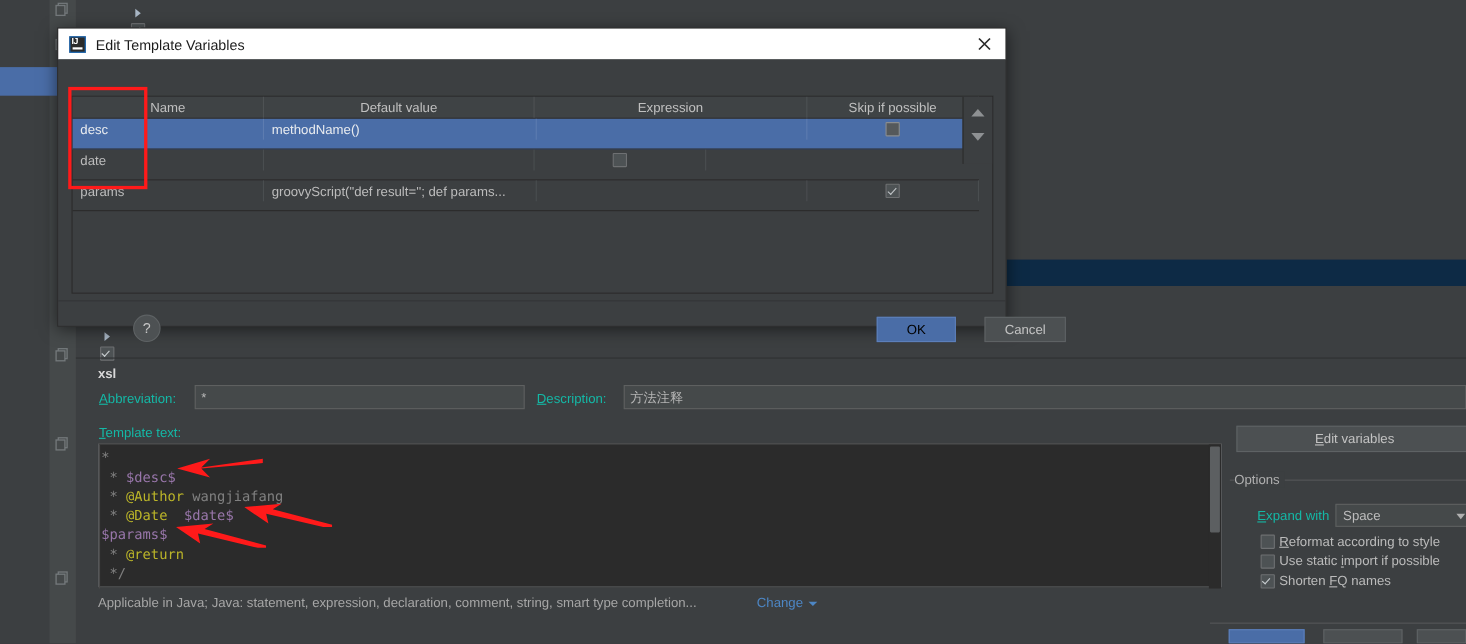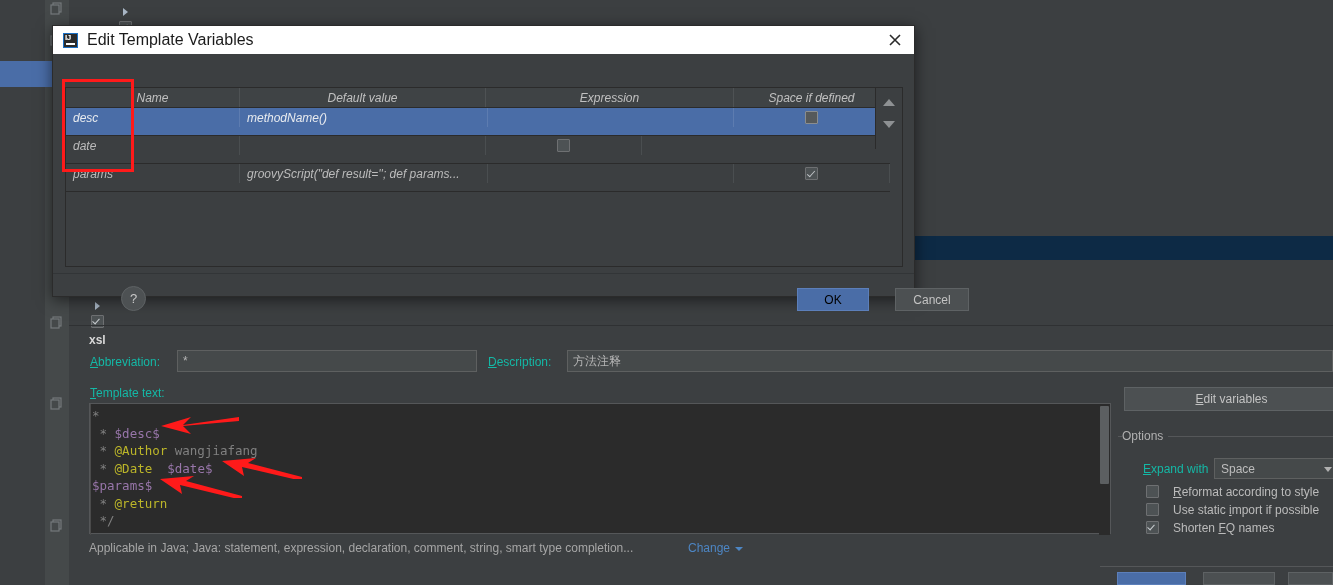--- a/index.html
+++ b/index.html
@@ -45,45 +45,45 @@
   #tpl-scroll-thumb{position:absolute;right:1px;top:2px;width:9px;height:78px;background:#5c5f61;border-radius:1px;}
 
   
   #edit-vars-btn{position:absolute;left:1124px;top:387px;width:215px;height:24px;background:#4c5052;border:1px solid #5e6264;
       box-sizing:border-box;display:flex;align-items:center;justify-content:center;color:#c3c3c3;font-size:12px;}
   #options-legend{position:absolute;left:1122px;top:429px;color:#b0b0b0;font-size:12px;background:#3c3f41;padding-right:5px;z-index:2;}
   #options-line{position:absolute;left:1118px;top:436px;width:215px;height:1px;background:#555759;}
   #expand-select{position:absolute;left:1214px;top:458px;width:125px;height:21px;background:#45494a;border:1px solid #5e6060;box-sizing:border-box;
       display:flex;align-items:center;padding:0 6px;color:#bdbdbd;font-size:12px;}
   #expand-arrow{position:absolute;right:6px;top:8px;width:0;height:0;border-left:4px solid transparent;border-right:4px solid transparent;border-top:5px solid #b0b0b0;}
-  .opt-row{position:absolute;display:flex;align-items:flex-start;gap:14px;font-size:12px;color:#bbbbbb;white-space:nowrap;}
+  .opt-row{position:absolute;display:flex;align-items:flex-end;gap:4px;font-size:12px;color:#bbbbbb;white-space:nowrap;}
 
   
   #status-line{position:absolute;left:89px;top:541px;font-size:12px;color:#a6a6a6;}
   #change-link{position:absolute;left:688px;top:541px;font-size:12px;color:#4d86c4;}
   #change-chev{position:absolute;left:735px;top:547px;width:0;height:0;border-left:4px solid transparent;border-right:4px solid transparent;border-top:4px solid #4d86c4;}
   #bottom-sep{position:absolute;left:1100px;top:566px;width:233px;height:1px;background:#555759;}
   .ghost-btn{position:absolute;top:572px;height:13px;box-sizing:border-box;}
 
   
   #dialog{position:absolute;left:52px;top:25px;width:863px;height:272px;background:#3c3f41;border:1px solid #2b2b2b;
           box-shadow:0 3px 14px rgba(0,0,0,.55);box-sizing:border-box;}
   #dlg-titlebar{position:absolute;left:0;top:0;width:861px;height:28px;background:#ffffff;display:flex;align-items:center;}
   #dlg-icon{width:15px;height:15px;margin-left:10px;background:#2b2b2b;border:1.5px solid #1a6fc4;position:relative;box-sizing:border-box;}
   #dlg-icon:before{content:"IJ";position:absolute;left:1px;top:-1px;color:#ffffff;font-size:8px;font-family:"Liberation Sans",sans-serif;font-weight:bold;letter-spacing:-.5px;}
   #dlg-icon:after{content:"";position:absolute;left:2px;bottom:2px;width:9px;height:2px;background:#ffffff;}
-  #dlg-title{margin-left:9px;color:#1b1b1b;font-size:16px;}
+  #dlg-title{margin-left:9px;color:#1b1b1b;font-size:13px;}
   #dlg-close{position:absolute;right:12px;top:7px;width:14px;height:14px;}
   #dlg-close svg{display:block;}
 
   #dlg-body{position:absolute;left:0;top:28px;width:861px;height:242px;background:#3c3f41;}
 
   
   #tbl-wrap{position:absolute;left:12px;top:33px;width:838px;height:180px;border:1px solid #2b2b2b;box-sizing:border-box;background:#3c3f41;}
-  #tbl{position:absolute;left:0;top:0;width:824px;font-style:italic;}
+  #tbl{position:absolute;left:0;top:0;width:824px;}
   .hdr-row{display:flex;height:19px;background:#3f4345;border-bottom:1px solid #2b2b2b;}
   .hdr-cell{display:flex;align-items:center;justify-content:center;color:#c0c0c0;font-size:12px;
             border-right:1px solid #4e5254;box-sizing:border-box;height:19px;}
   .body-row{display:flex;height:27px;border-bottom:1px solid #2b2b2b;}
   .body-row.sel{background:#4a6da7;}
   .cell{display:flex;align-items:center;box-sizing:border-box;border-right:1px solid #4a4e50;height:19px;padding-left:7px;
         color:#bcbcbc;font-size:12px;overflow:hidden;white-space:nowrap;}
   .body-row.sel .cell{color:#e8ebef;border-right-color:#5d7cb0;}
   .cell.center{justify-content:center;padding-left:0;}
   .w-name{width:174px;}.w-expr{width:248px;}.w-def{width:246px;}.w-skip{width:156px;}
@@ -225,21 +225,21 @@
     </span>
   </div>
 
   <div id="dlg-body">
     <div id="tbl-wrap">
       <div id="tbl">
         <div class="hdr-row">
           <div class="hdr-cell w-name">Name</div>
           <div class="hdr-cell w-def">Default value</div>
           <div class="hdr-cell w-expr">Expression</div>
-          <div class="hdr-cell w-skip">Space if defined</div>
+          <div class="hdr-cell w-skip">Skip if possible</div>
         </div>
 
         <div class="body-row sel">
           <div class="cell w-name">desc</div>
           <div class="cell w-expr">methodName()</div>
           <div class="cell w-def"></div>
           <div class="cell w-skip center">
             <span class="tcbx pressed"></span>
           </div>
         </div>

